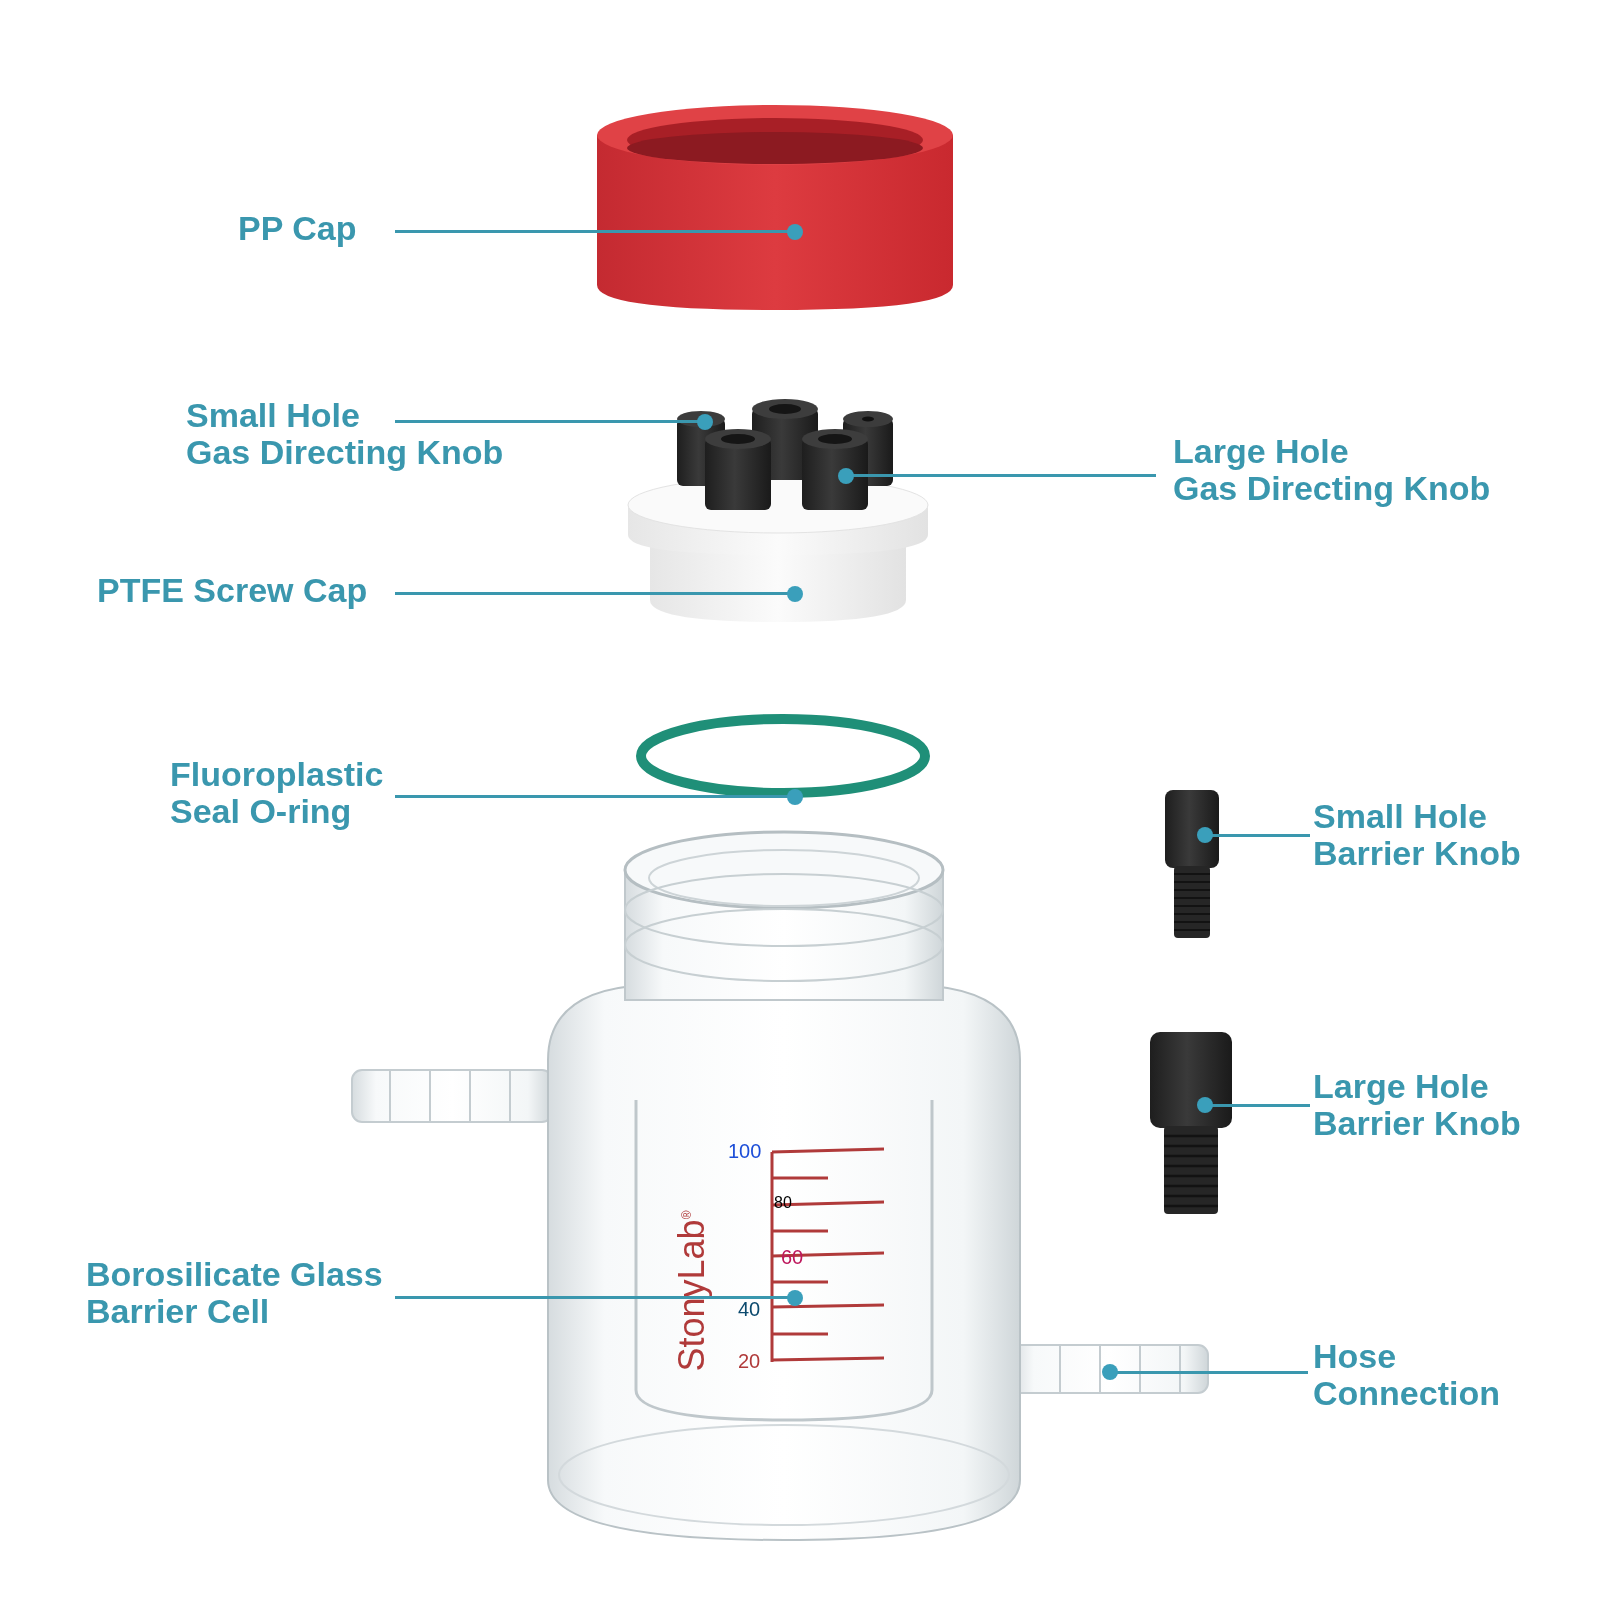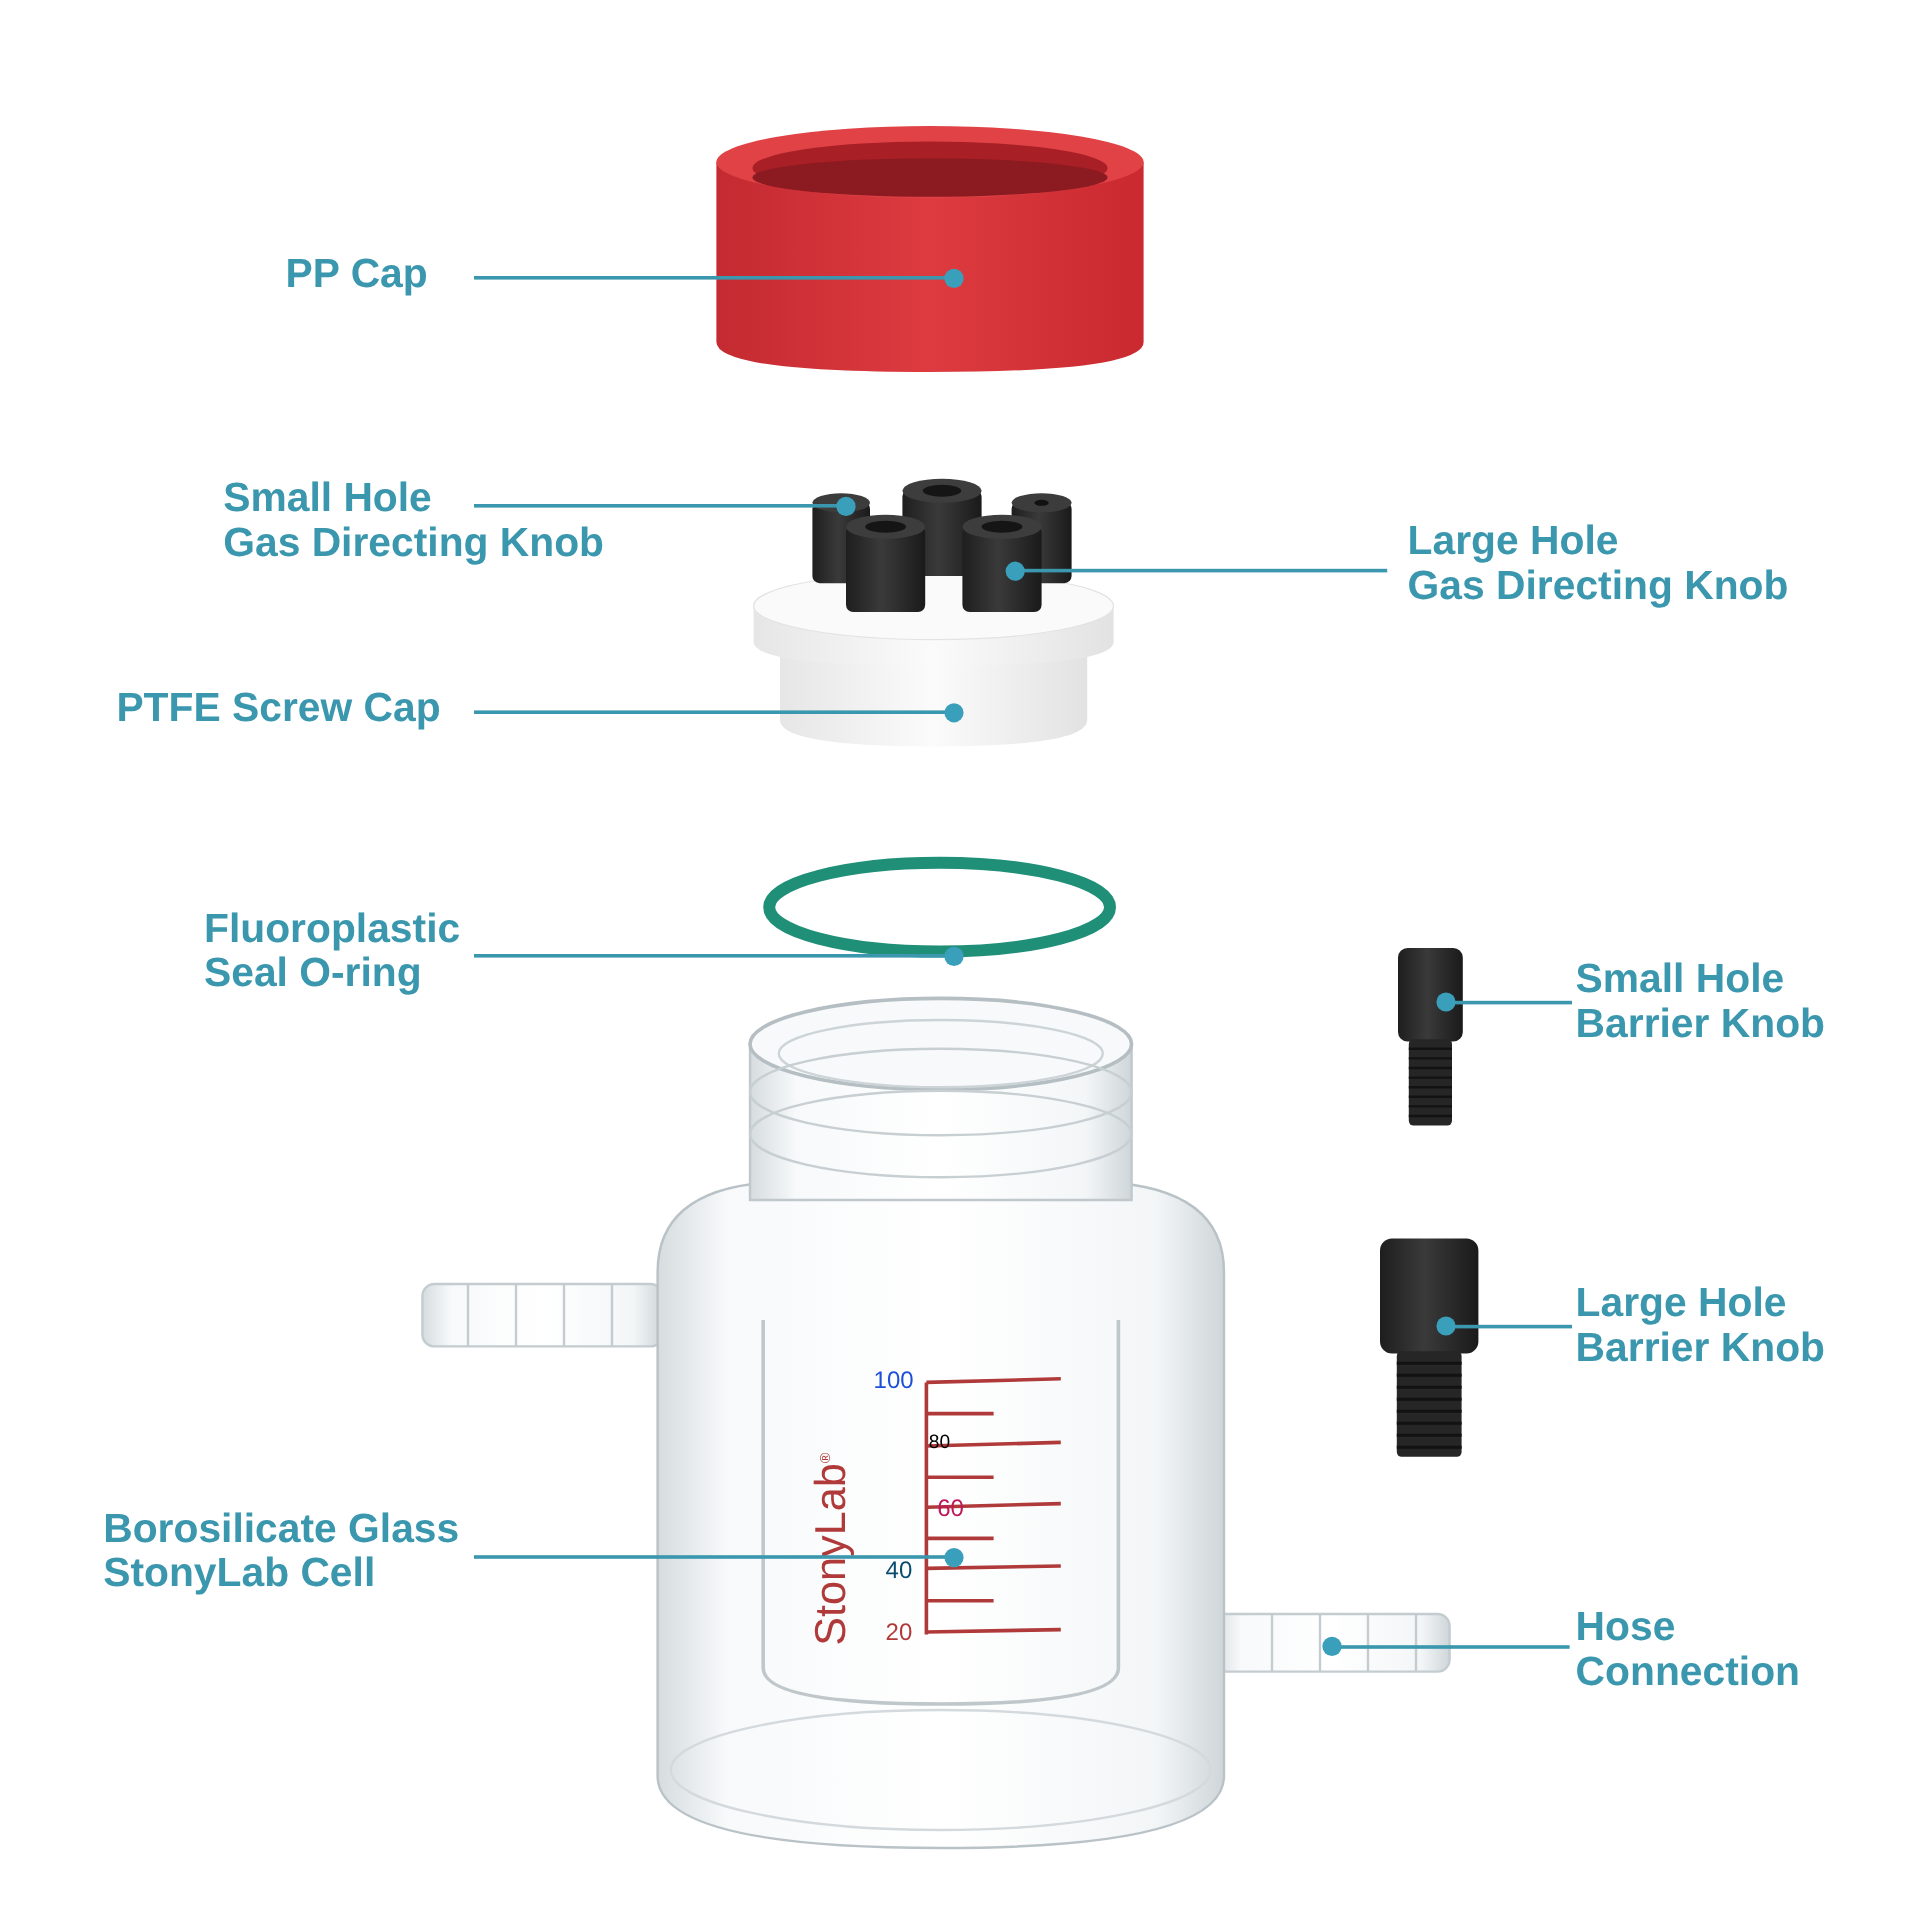--- a/index.html
+++ b/index.html
@@ -198,21 +198,21 @@
 
 <div class="label" style="left:1313px;top:1068px;">
   <span>Large Hole</span>
   <span>Barrier Knob</span>
 </div>
 <div class="leader" style="left:1205px;top:1104px;width:105px;"></div>
 <div class="dot" style="left:1205px;top:1105px;"></div>
 
 <div class="label" style="left:86px;top:1256px;">
   <span>Borosilicate Glass</span>
-  <span>StonyLab Cell</span>
+  <span>Barrier Cell</span>
 </div>
 <div class="leader" style="left:395px;top:1296px;width:400px;"></div>
 <div class="dot" style="left:795px;top:1298px;"></div>
 
 <div class="label" style="left:1313px;top:1338px;">
   <span>Hose</span>
   <span>Connection</span>
 </div>
 <div class="leader" style="left:1110px;top:1371px;width:198px;"></div>
 <div class="dot" style="left:1110px;top:1372px;"></div>

